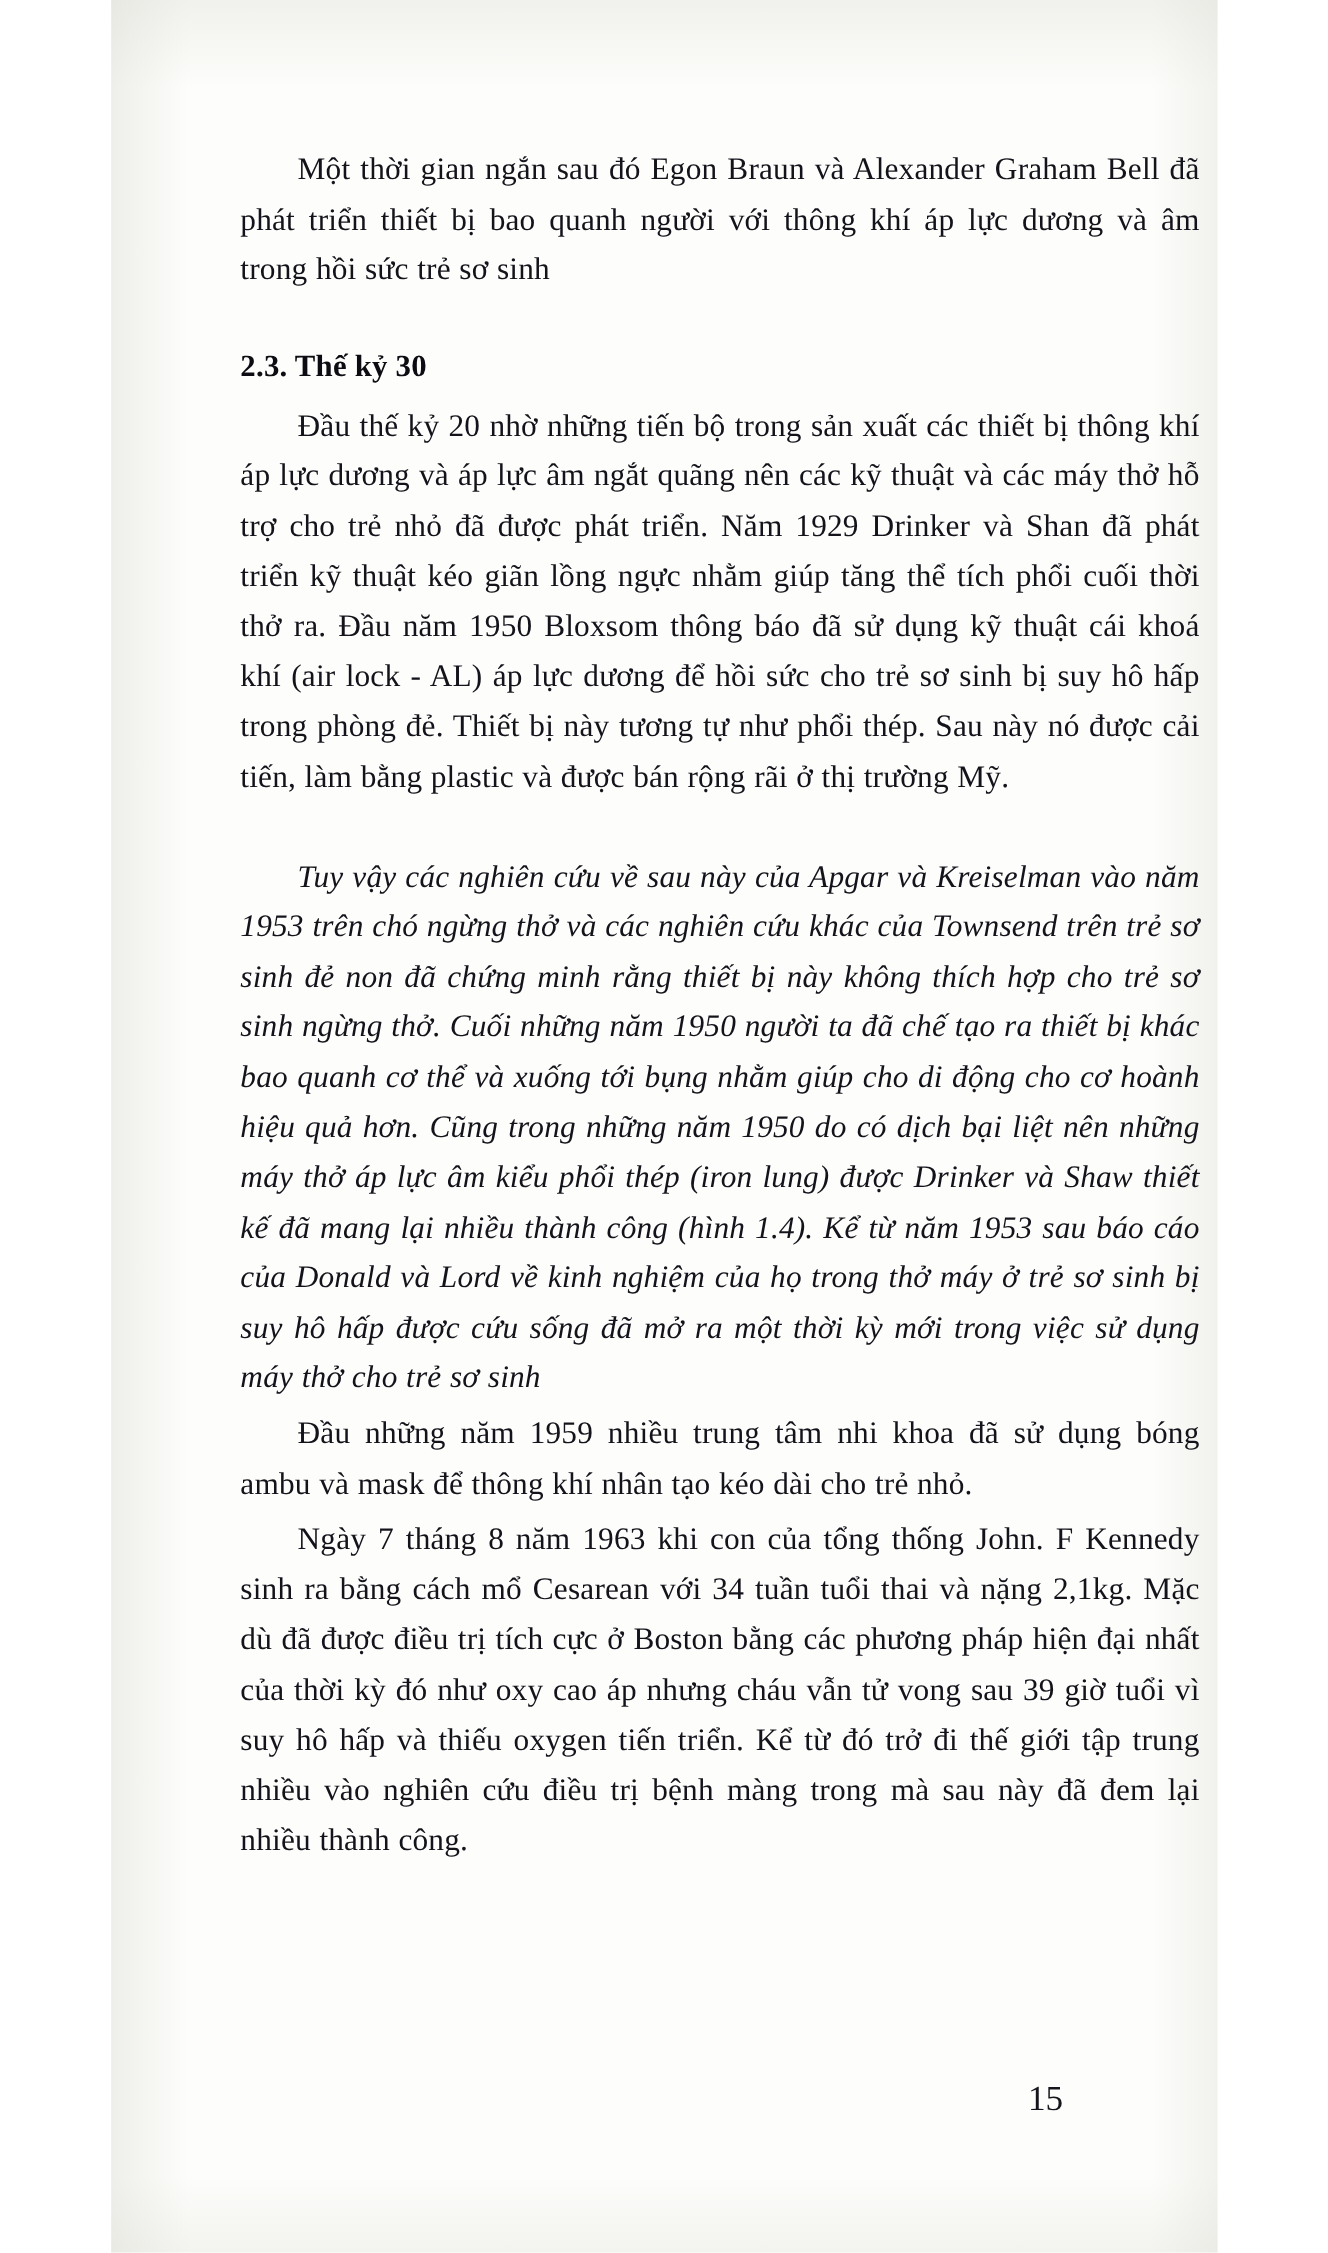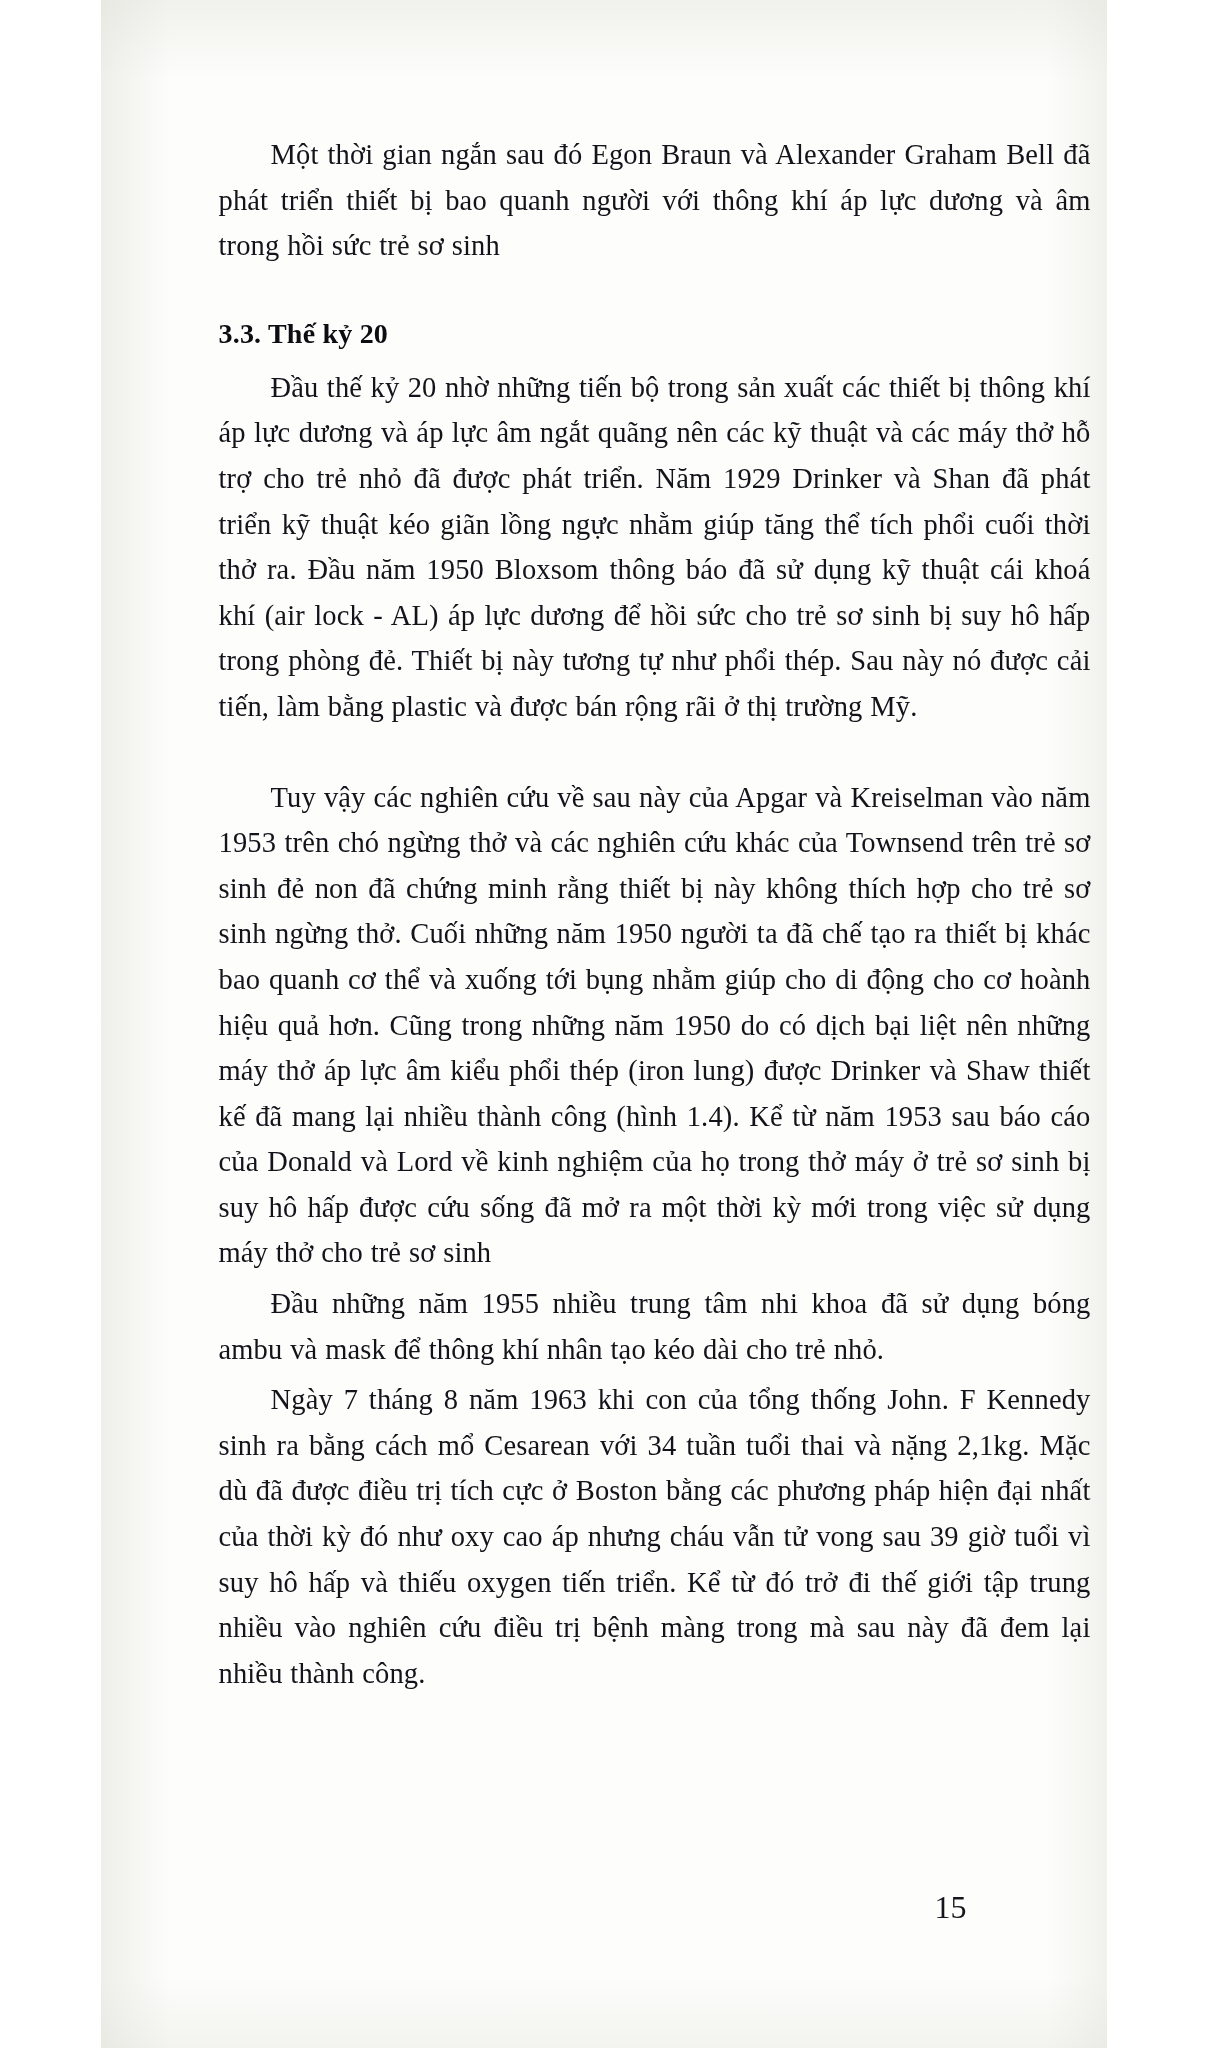--- a/index.html
+++ b/index.html
@@ -53,20 +53,21 @@
     word-spacing: 0.5px;
     color: #13131b;
   }
 
   p.para.indent {
     text-indent: 52px;
   }
 
   p.para.gap-lg {
     margin-top: 45px;
+    font-style: italic;
   }
 
   p.para.gap-sm {
     margin-top: 5px;
   }
 
   h2.section-heading {
     margin: 44px 0 10px 0;
     font-size: 28px;
     line-height: 42px;
@@ -86,27 +87,27 @@
 </style>
 </head>
 <body>
 
 <div id="page">
 
   <div class="text-column">
 
     <p class="para indent">Một thời gian ngắn sau đó Egon Braun và Alexander Graham Bell đã phát triển thiết bị bao quanh người với thông khí áp lực dương và âm trong hồi sức trẻ sơ sinh</p>
 
-    <h2 class="section-heading">3.3. Thế kỷ 20</h2>
+    <h2 class="section-heading">2.3. Thế kỷ 30</h2>
 
     <p class="para indent">Đầu thế kỷ 20 nhờ những tiến bộ trong sản xuất các thiết bị thông khí áp lực dương và áp lực âm ngắt quãng nên các kỹ thuật và các máy thở hỗ trợ cho trẻ nhỏ đã được phát triển. Năm 1929 Drinker và Shan đã phát triển kỹ thuật kéo giãn lồng ngực nhằm giúp tăng thể tích phổi cuối thời thở ra. Đầu năm 1950 Bloxsom thông báo đã sử dụng kỹ thuật cái khoá khí (air lock - AL) áp lực dương để hồi sức cho trẻ sơ sinh bị suy hô hấp trong phòng đẻ. Thiết bị này tương tự như phổi thép. Sau này nó được cải tiến, làm bằng plastic và được bán rộng rãi ở thị trường Mỹ.</p>
 
     <p class="para indent gap-lg">Tuy vậy các nghiên cứu về sau này của Apgar và Kreiselman vào năm 1953 trên chó ngừng thở và các nghiên cứu khác của Townsend trên trẻ sơ sinh đẻ non đã chứng minh rằng thiết bị này không thích hợp cho trẻ sơ sinh ngừng thở. Cuối những năm 1950 người ta đã chế tạo ra thiết bị khác bao quanh cơ thể và xuống tới bụng nhằm giúp cho di động cho cơ hoành hiệu quả hơn. Cũng trong những năm 1950 do có dịch bại liệt nên những máy thở áp lực âm kiểu phổi thép (iron lung) được Drinker và Shaw thiết kế đã mang lại nhiều thành công (hình 1.4). Kể từ năm 1953 sau báo cáo của Donald và Lord về kinh nghiệm của họ trong thở máy ở trẻ sơ sinh bị suy hô hấp được cứu sống đã mở ra một thời kỳ mới trong việc sử dụng máy thở cho trẻ sơ sinh</p>
 
-    <p class="para indent gap-sm">Đầu những năm 1955 nhiều trung tâm nhi khoa đã sử dụng bóng ambu và mask để thông khí nhân tạo kéo dài cho trẻ nhỏ.</p>
+    <p class="para indent gap-sm">Đầu những năm 1959 nhiều trung tâm nhi khoa đã sử dụng bóng ambu và mask để thông khí nhân tạo kéo dài cho trẻ nhỏ.</p>
 
     <p class="para indent gap-sm">Ngày 7 tháng 8 năm 1963 khi con của tổng thống John. F Kennedy sinh ra bằng cách mổ Cesarean với 34 tuần tuổi thai và nặng 2,1kg. Mặc dù đã được điều trị tích cực ở Boston bằng các phương pháp hiện đại nhất của thời kỳ đó như oxy cao áp nhưng cháu vẫn tử vong sau 39 giờ tuổi vì suy hô hấp và thiếu oxygen tiến triển. Kể từ đó trở đi thế giới tập trung nhiều vào nghiên cứu điều trị bệnh màng trong mà sau này đã đem lại nhiều thành công.</p>
 
   </div>
 
   <div class="page-number">15</div>
 
 </div>
 
 </body></html>

